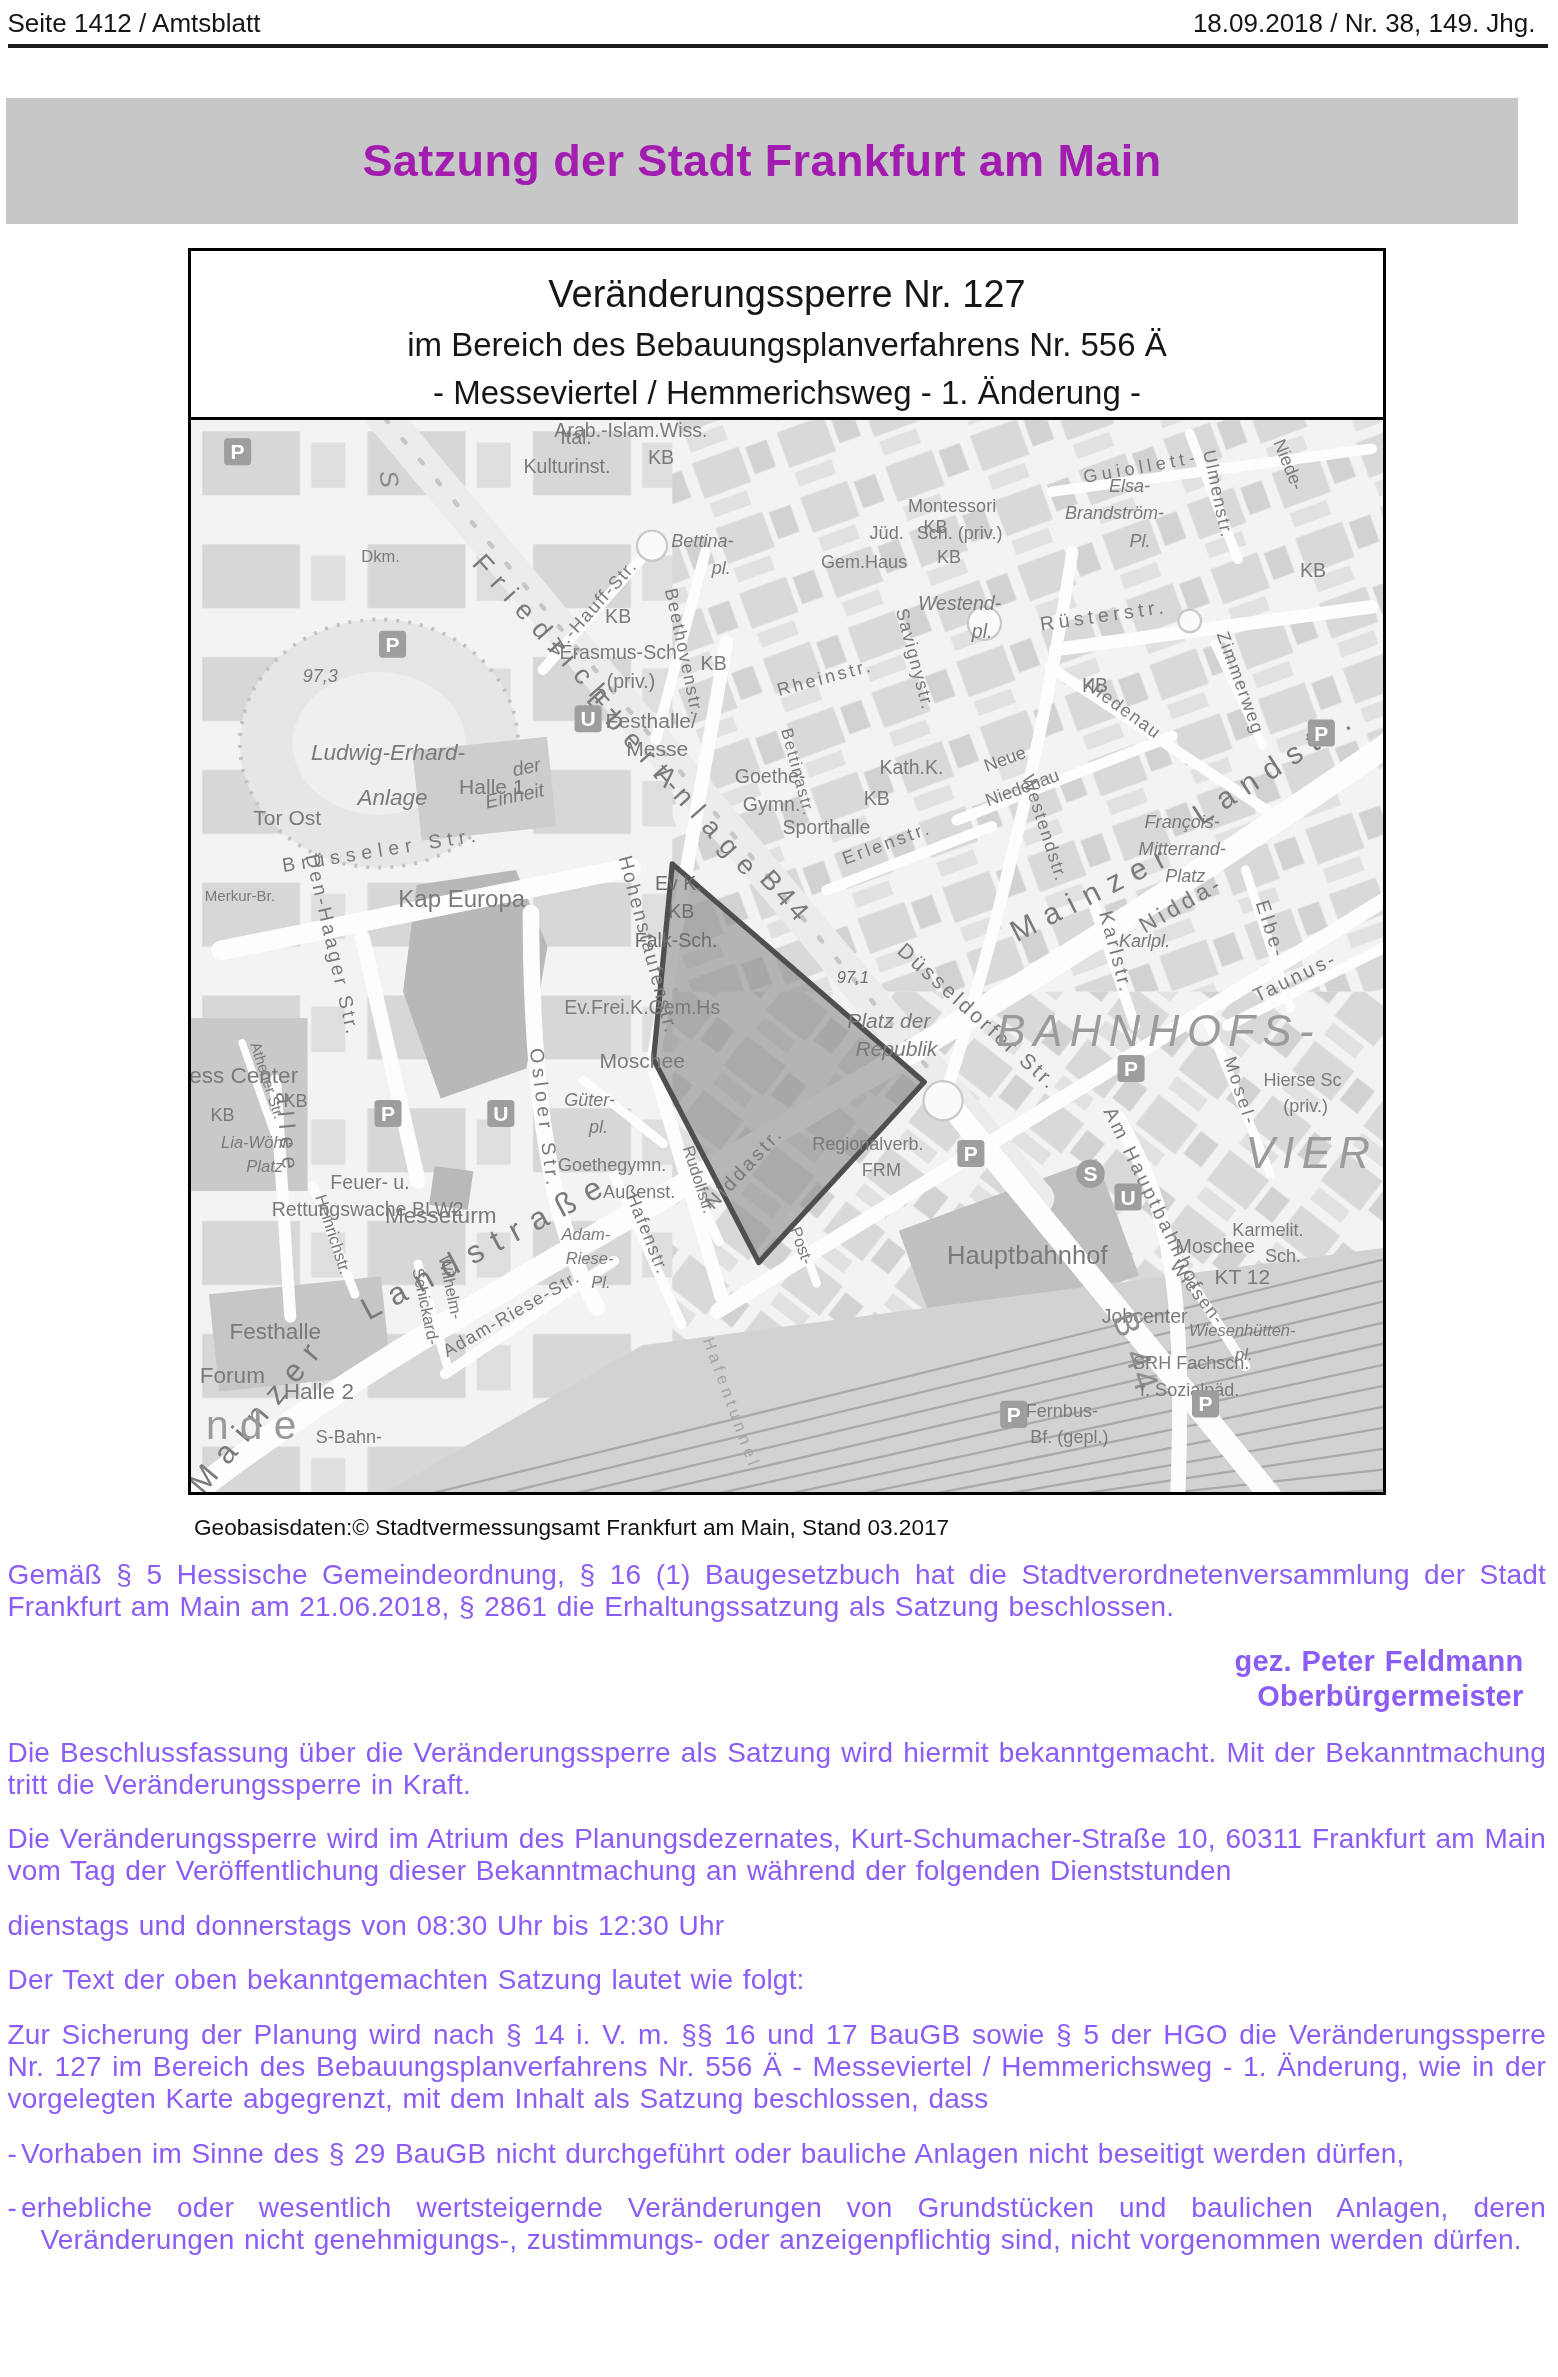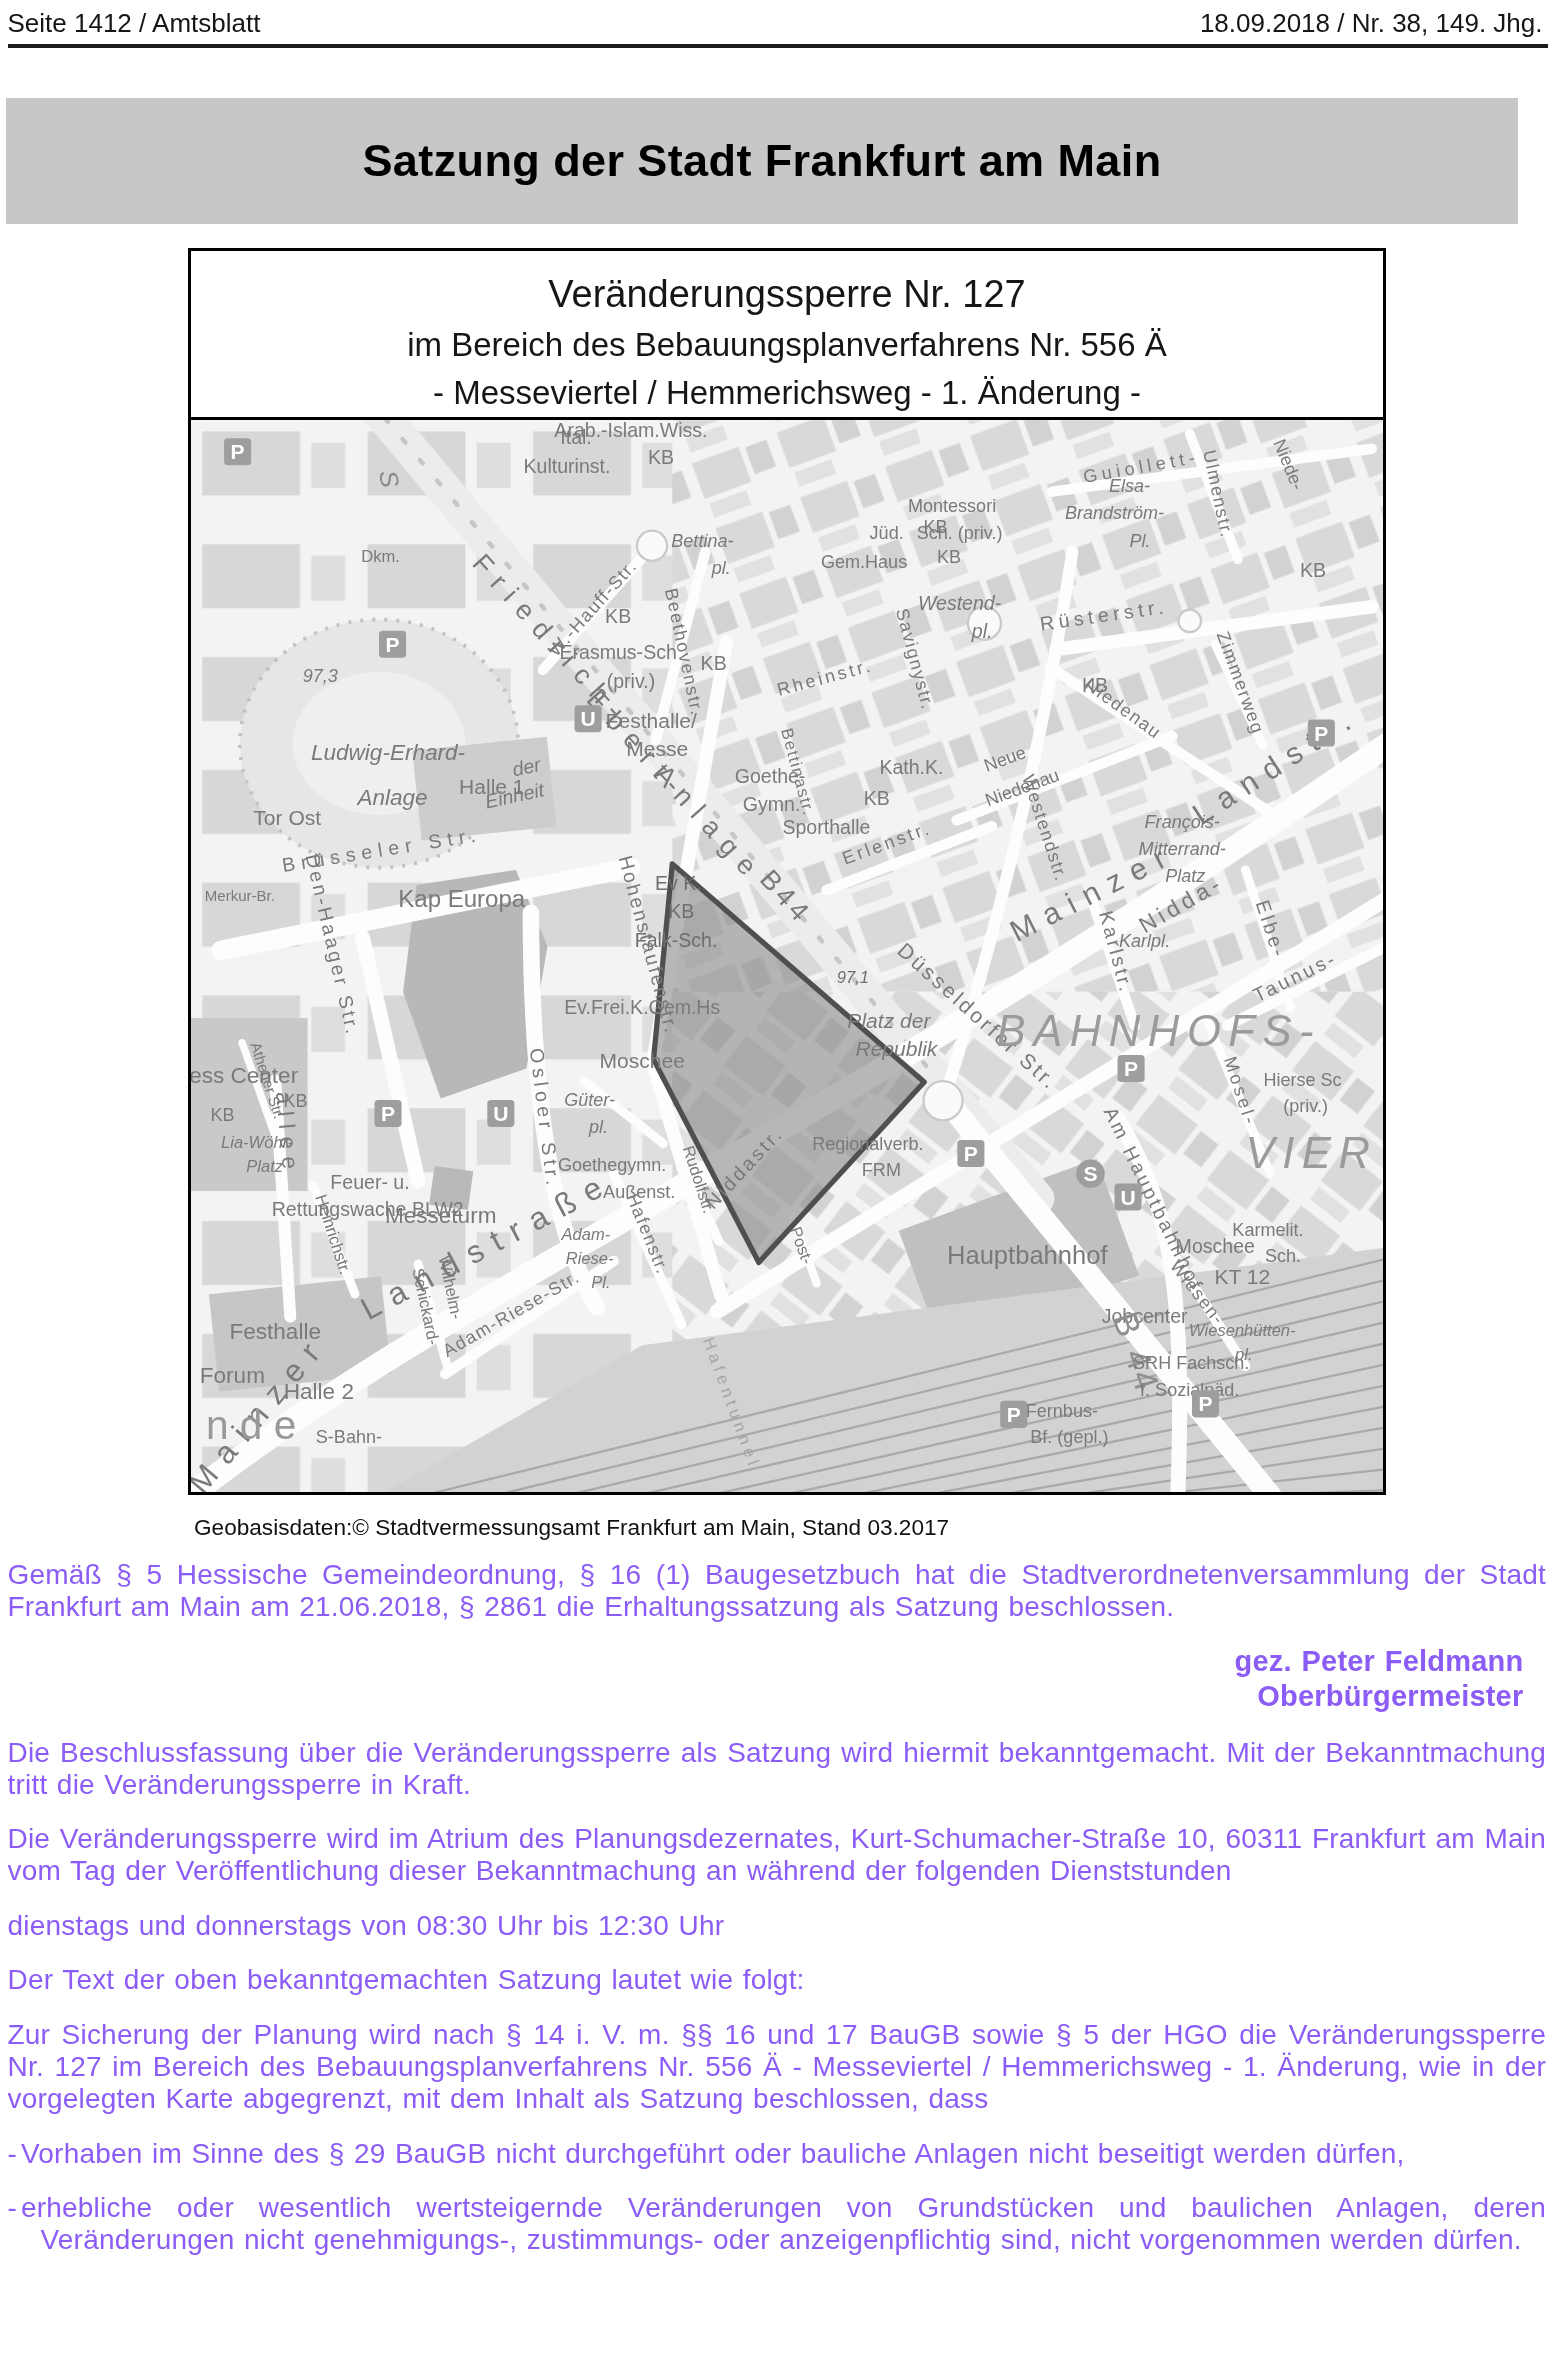--- a/index.html
+++ b/index.html
@@ -2,25 +2,25 @@
 <html style="font-size:12px"><head>
 <meta charset="utf-8">
 <style>
   html,body{margin:0;padding:0;background:#ffffff;}
   .page{position:relative;width:1558px;height:2377px;background:#ffffff;overflow:hidden;
         font-family:"Liberation Sans", sans-serif;color:#161616;}
   
   .hdr{position:absolute;top:6px;left:7.5px;right:10.5px;height:38px;
        border-bottom:4.5px solid #1c1c1c;font-size:26px;}
   .hdr .l{position:absolute;left:0;top:1.5px;}
-  .hdr .r{position:absolute;right:5px;top:1.5px;margin-left:30px;}
+  .hdr .r{position:absolute;right:12px;top:1.5px;margin-left:30px;}
   
   .banner{position:absolute;top:98px;left:6px;width:1512px;height:126px;background:#c7c7c7;
           display:flex;align-items:center;justify-content:center;}
-  .banner .t{font-size:45px;font-weight:700;letter-spacing:0.4px;color:#000000;}
+  .banner .t{font-size:45px;font-weight:700;letter-spacing:0.4px;color:#a21caf;}
   
   .fig{position:absolute;top:248px;left:188px;width:1192px;border:3.8px solid #000;background:#fff;}
   .figtitle{height:169px;border-bottom:3.8px solid #000;text-align:center;padding-top:16.6px;box-sizing:border-box;}
   .figtitle .t1{font-size:38px;line-height:53px;}
   .figtitle .t2{font-size:33px;line-height:48px;}
   .figtitle .t3{font-size:33px;line-height:48px;}
   .mapwrap{width:1192px;height:1072px;overflow:hidden;background:#f2f2f2;}
   svg{display:block;}
   svg text{font-family:"Liberation Sans", sans-serif;}
   .cap{position:absolute;top:1515px;left:194px;font-size:22.6px;color:#111;}

